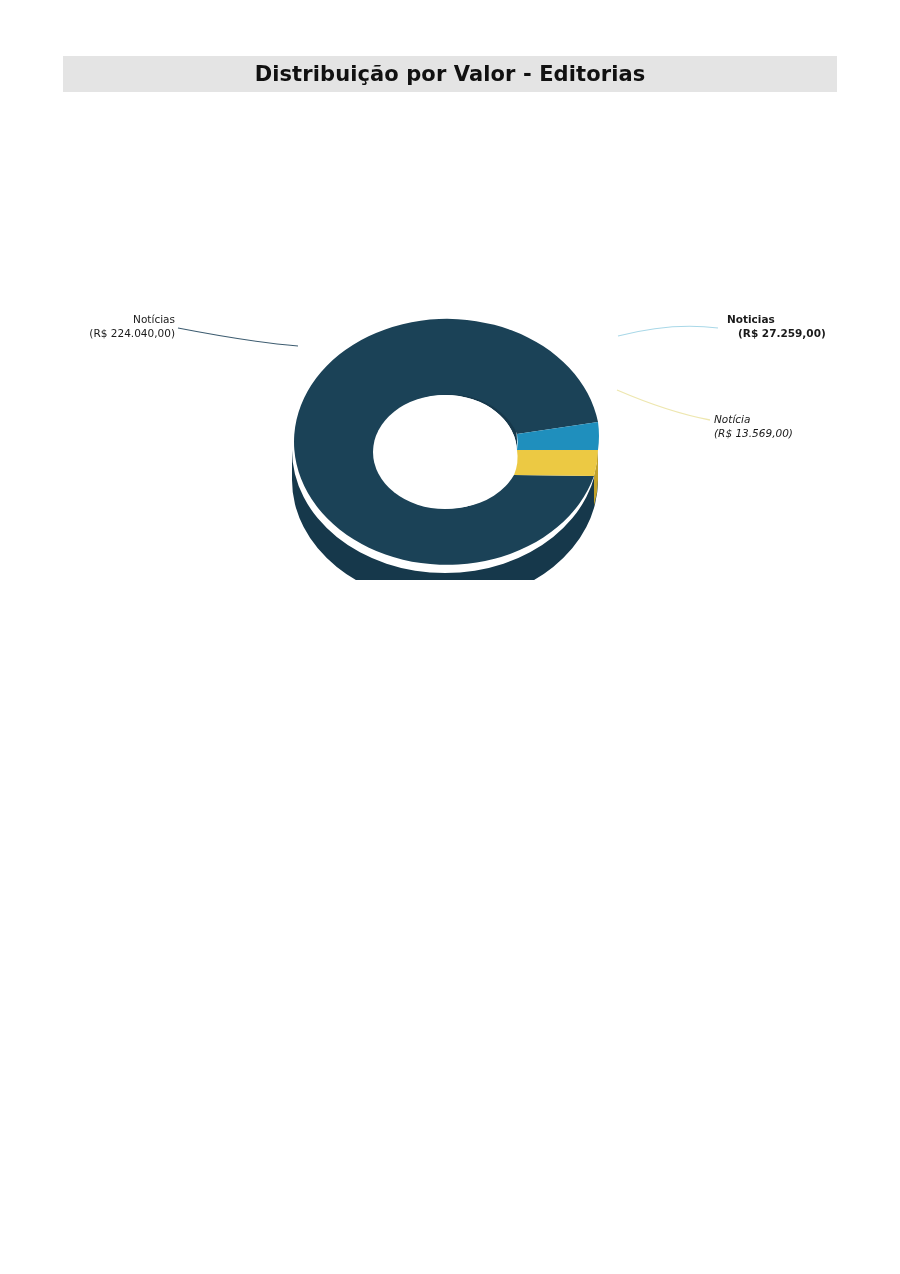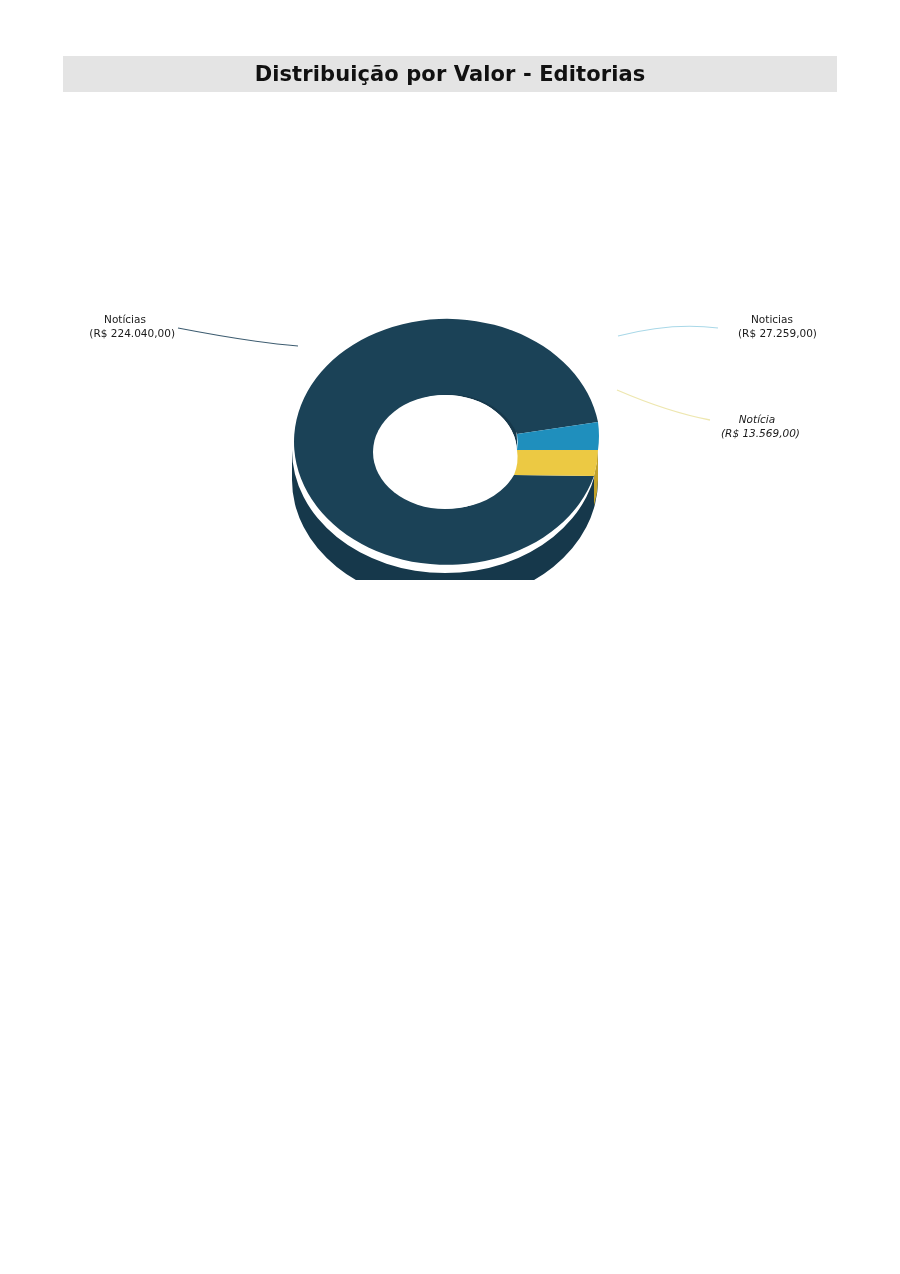--- a/index.html
+++ b/index.html
@@ -54,43 +54,44 @@
   }
 
   
   .callout {
     position: absolute;
     font-size: 10.5px;
     color: #1a1a1a;
     line-height: 1.35;
     white-space: nowrap;
   }
-  .callout .cat { display: block; text-align: center; }
+  .callout .cat { display: block; }
   .callout .val { display: block; }
 
   #callout-left {
     left: 75px;
     top: 212px;
     text-align: right;
     width: 100px;
   }
   #callout-right-top {
     left: 727px;
     top: 212px;
     text-align: left;
+    font-weight: bold;
   }
   #callout-right-top .val { margin-left: 11px; }
 
   #callout-right-bottom {
     left: 714px;
     top: 312px;
     text-align: left;
     font-style: italic;
   }
-  #callout-right-bottom .val { margin-left: 7px; }
+  #callout-right-bottom .val { margin-left: 0; }
 </style>
 </head>
 <body>
 
 <div id="title-band" style="background: rgb(228, 228, 228);">
   <div id="title-text">Distribuição por Valor - Editorias</div>
 </div>
 
 <div id="chart-area">
 

